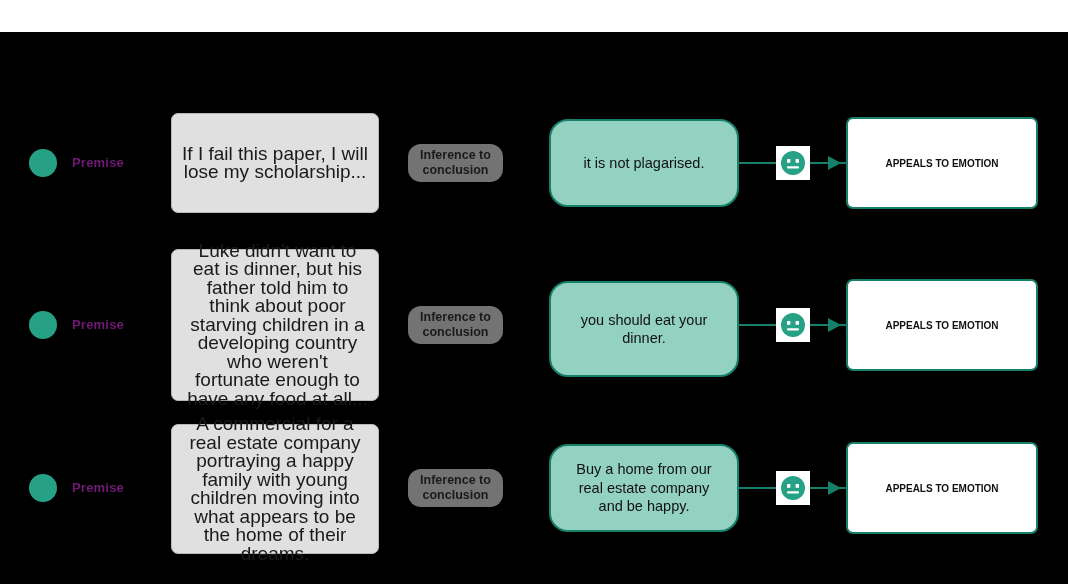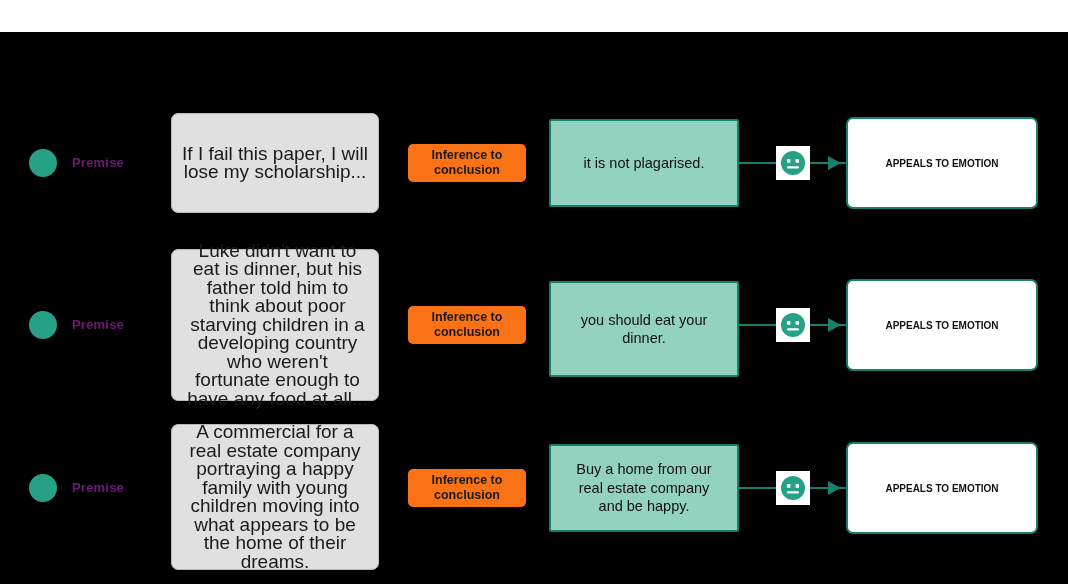--- a/index.html
+++ b/index.html
@@ -74,57 +74,57 @@
     line-height: 18.5px;
     text-align: center;
     display: flex;
     align-items: center;
     justify-content: center;
     padding: 6px 10px;
     width: 208px;
   }
   .premise-box.b1 { top: -50px; height: 100px; }
   .premise-box.b2 { top: -76px; height: 152px; padding-left: 15px; }
-  .premise-box.b3 { top: -64px; height: 146px; }
+  .premise-box.b3 { top: -64px; height: 130px; }
 
   
   .dark-link {
     position: absolute;
     left: 379px;
     top: -1px;
     width: 170px;
     height: 2px;
     background: #000000;
   }
 
   
   .inference-label {
     position: absolute;
     left: 408px;
     top: -19px;
-    width: 118px;
-    background: #f97316;
-    border-radius: 5px;
+    width: 95px;
+    background: #737373;
+    border-radius: 13px;
     color: #1a1a1a;
     font-size: 12.5px;
     font-weight: bold;
     line-height: 15px;
     text-align: center;
     padding: 4px 3px;
     box-sizing: border-box;
   }
 
   
   .conclusion-box {
     position: absolute;
     left: 549px;
     width: 190px;
     background: #93d1c1;
     border: 2px solid #17806b;
-    border-radius: 2px;
+    border-radius: 19px;
     box-shadow: 0 2px 3px rgba(0,0,0,.45);
     box-sizing: border-box;
     color: #111111;
     font-size: 14.5px;
     line-height: 18.5px;
     text-align: center;
     display: flex;
     align-items: center;
     justify-content: center;
     padding: 6px 20px;

